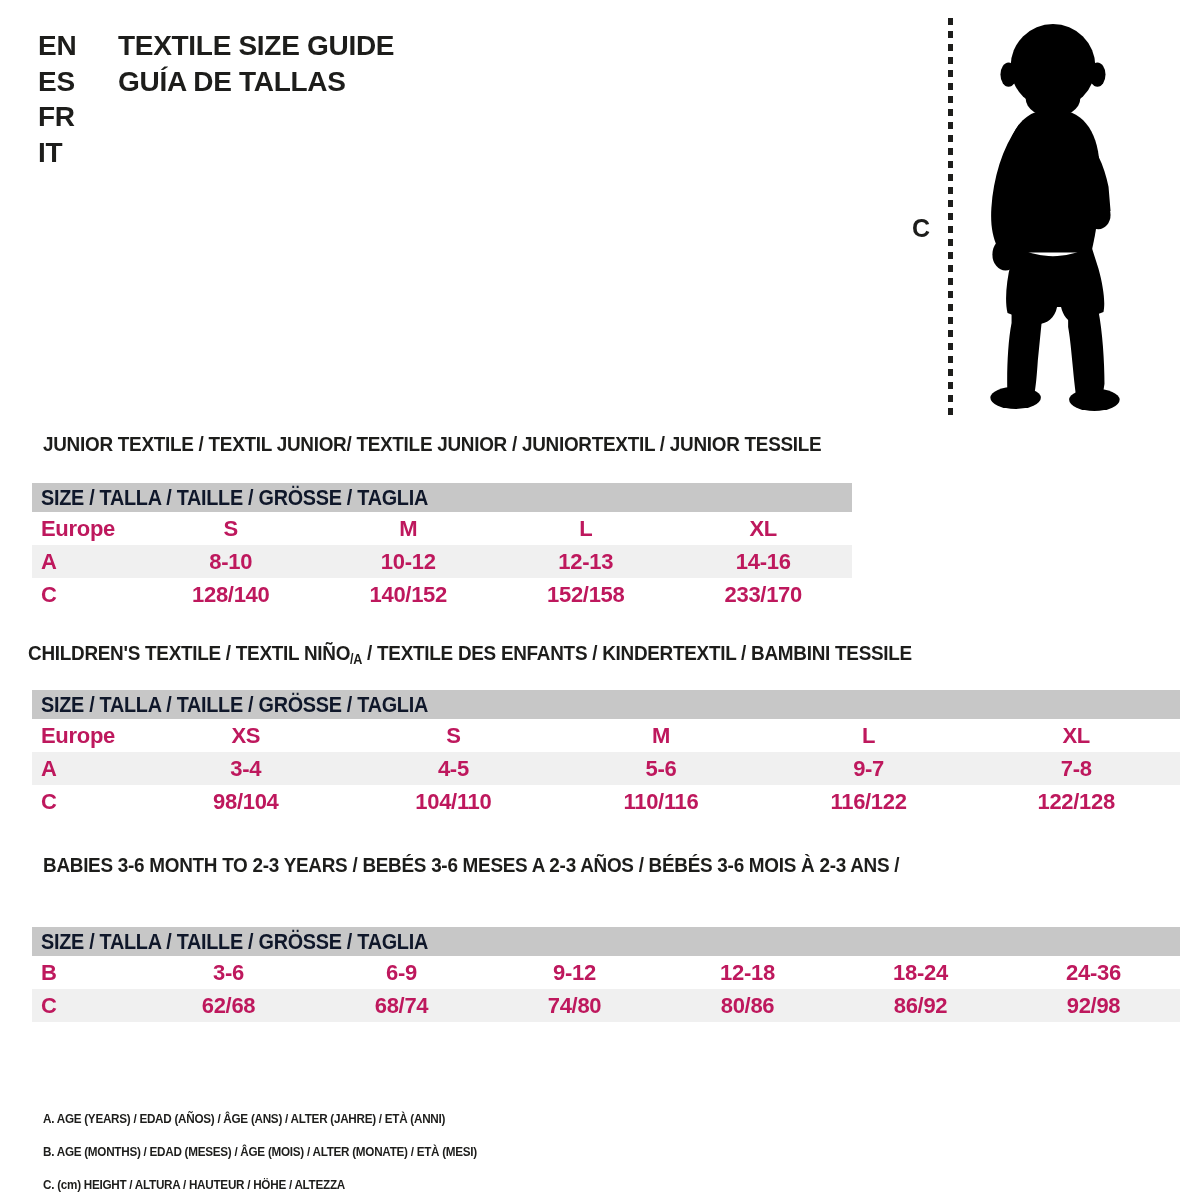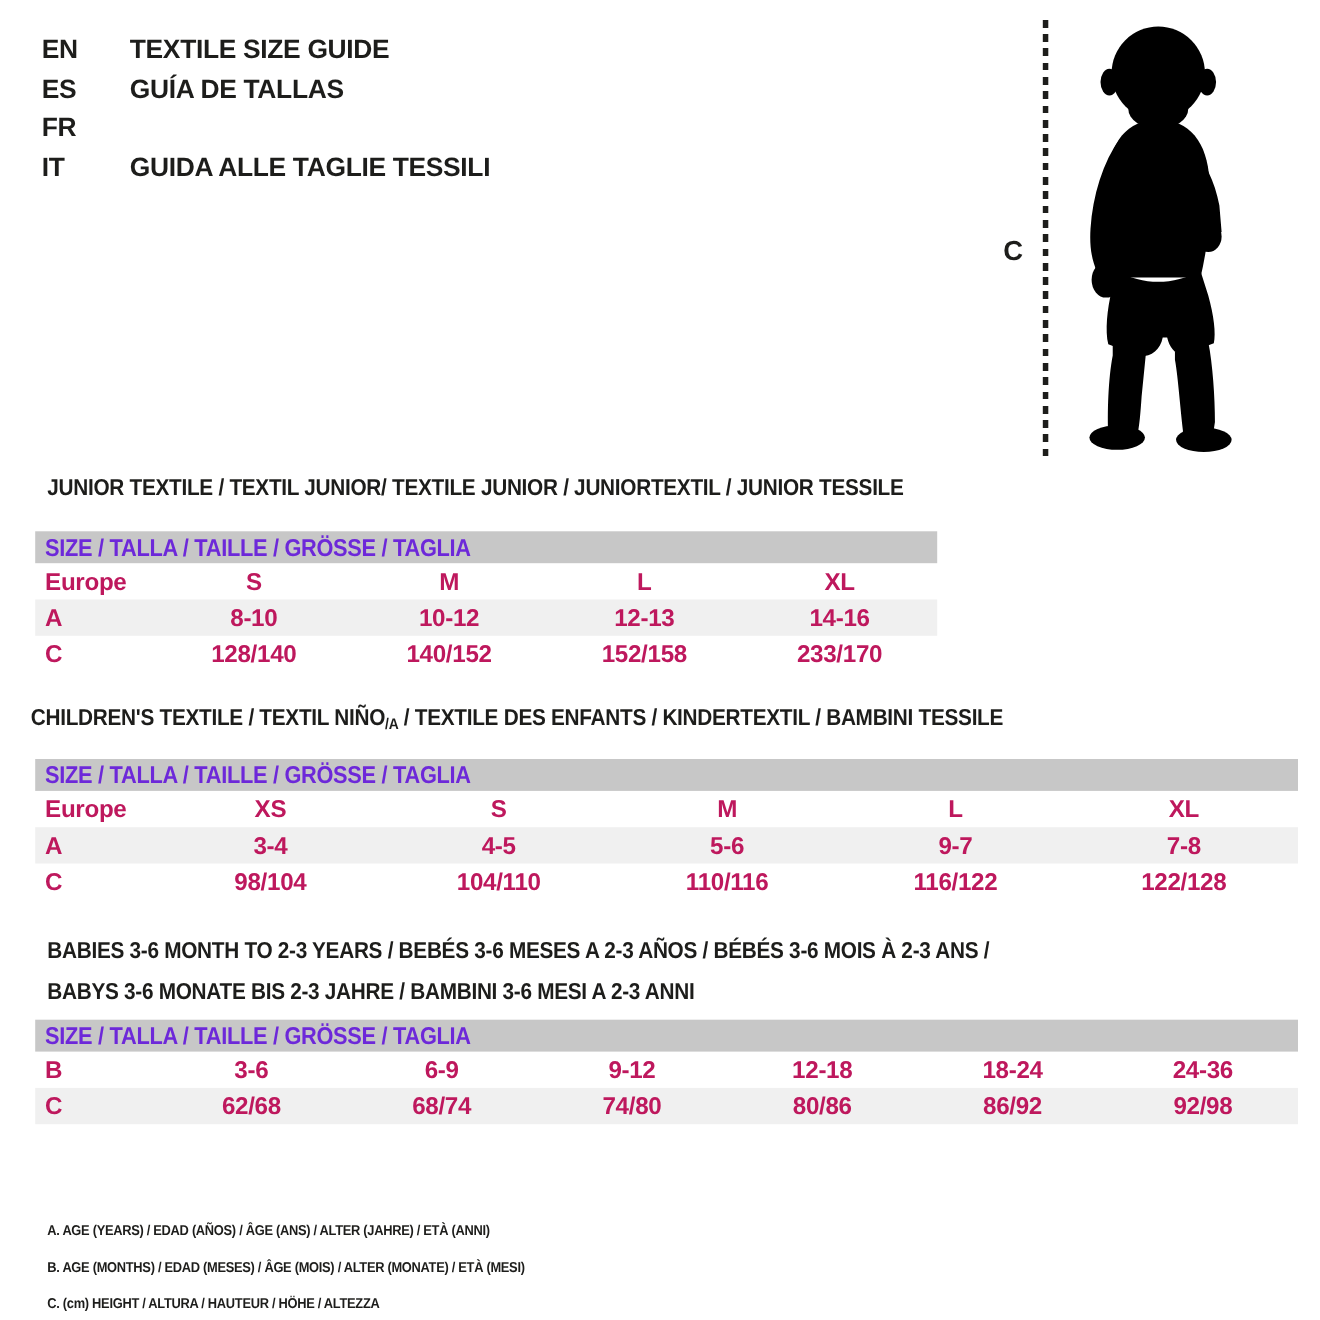--- a/index.html
+++ b/index.html
@@ -6,21 +6,21 @@
   body{
     width:1200px;height:1200px;position:relative;background:#ffffff;
     font-family:"Liberation Sans", sans-serif;font-weight:bold;color:#1d1d1b;
     letter-spacing:-0.3px;overflow:hidden;
   }
   .abs{position:absolute;}
   .squeeze{display:inline-block;transform:scaleX(0.9);transform-origin:0 50%;white-space:nowrap;}
 
   
   .lang-block{left:38px;top:28px;}
-  .lang-row{display:flex;line-height:35.5px;font-size:24px;align-items:center;}
+  .lang-row{display:flex;line-height:35.5px;font-size:28px;align-items:center;}
   .lang-code{width:80px;}
   .lang-title{white-space:nowrap;}
 
   
   .dash-line{
     left:948px;top:18px;width:5px;height:398px;
     background:repeating-linear-gradient(to bottom,#1d1d1b 0 7px,transparent 7px 13px);
   }
   .c-label{left:912px;top:214px;font-size:25px;}
   .baby-svg{left:962px;top:12px;}
@@ -32,21 +32,21 @@
   .h3{left:43px;top:846px;line-height:37px;}
   .sub-a{font-size:14px;vertical-align:-4px;}
 
   
   .stable{background:#fff;}
   .t1{left:32px;top:483px;width:820px;}
   .t2{left:32px;top:690px;width:1148px;}
   .t3{left:32px;top:927px;width:1148px;}
   .size-bar{
     background:#c7c7c7;height:29px;display:flex;align-items:center;
-    padding-left:9px;font-size:22px;color:#6d28d9;
+    padding-left:9px;font-size:22px;color:#0f172a;
   }
   .trow{display:flex;align-items:center;height:33px;font-size:22px;color:#be185d;}
   .trow .lab{width:110px;padding-left:9px;box-sizing:border-box;}
   .trow .cell{flex:1;text-align:center;}
   .stripe{background:#f0f0f0;}
 
   
   .foot{left:43px;top:1102px;font-size:13px;line-height:33px;}
 </style>
 </head>
@@ -59,21 +59,20 @@
   </div>
   <div class="lang-row">
     <span class="lang-code">ES</span>
     <span class="lang-title">GUÍA DE TALLAS</span>
   </div>
   <div class="lang-row">
     <span class="lang-code">FR</span>
   </div>
   <div class="lang-row">
     <span class="lang-code">IT</span>
-    <span class="lang-title">GUIDA ALLE TAGLIE TESSILI</span>
   </div>
 </div>
 
 <div class="abs dash-line"></div>
 <div class="abs c-label">C</div>
 <svg class="abs baby-svg" width="186" height="404" viewBox="0 0 180 400" aria-hidden="true">
   <g fill="#000000">
     <circle cx="88" cy="54" r="42"></circle>
     <ellipse cx="44" cy="62" rx="8" ry="12"></ellipse>
     <ellipse cx="132" cy="62" rx="8" ry="12"></ellipse>
@@ -149,21 +148,20 @@
     <div class="cell">98/104</div>
     <div class="cell">104/110</div>
     <div class="cell">110/116</div>
     <div class="cell">116/122</div>
     <div class="cell">122/128</div>
   </div>
 </div>
 
 <div class="abs sec-heading h3">
   <div><span class="squeeze">BABIES 3-6 MONTH TO 2-3 YEARS / BEBÉS 3-6 MESES A 2-3 AÑOS / BÉBÉS 3-6 MOIS À 2-3 ANS /</span></div>
-  <div><span class="squeeze">BABYS 3-6 MONATE BIS 2-3 JAHRE / BAMBINI 3-6 MESI A 2-3 ANNI</span></div>
 </div>
 <div class="abs stable t3">
   <div class="size-bar">
     <span class="squeeze">SIZE / TALLA / TAILLE / GRÖSSE / TAGLIA</span>
   </div>
   <div class="trow">
     <div class="lab">B</div>
     <div class="cell">3-6</div>
     <div class="cell">6-9</div>
     <div class="cell">9-12</div>

